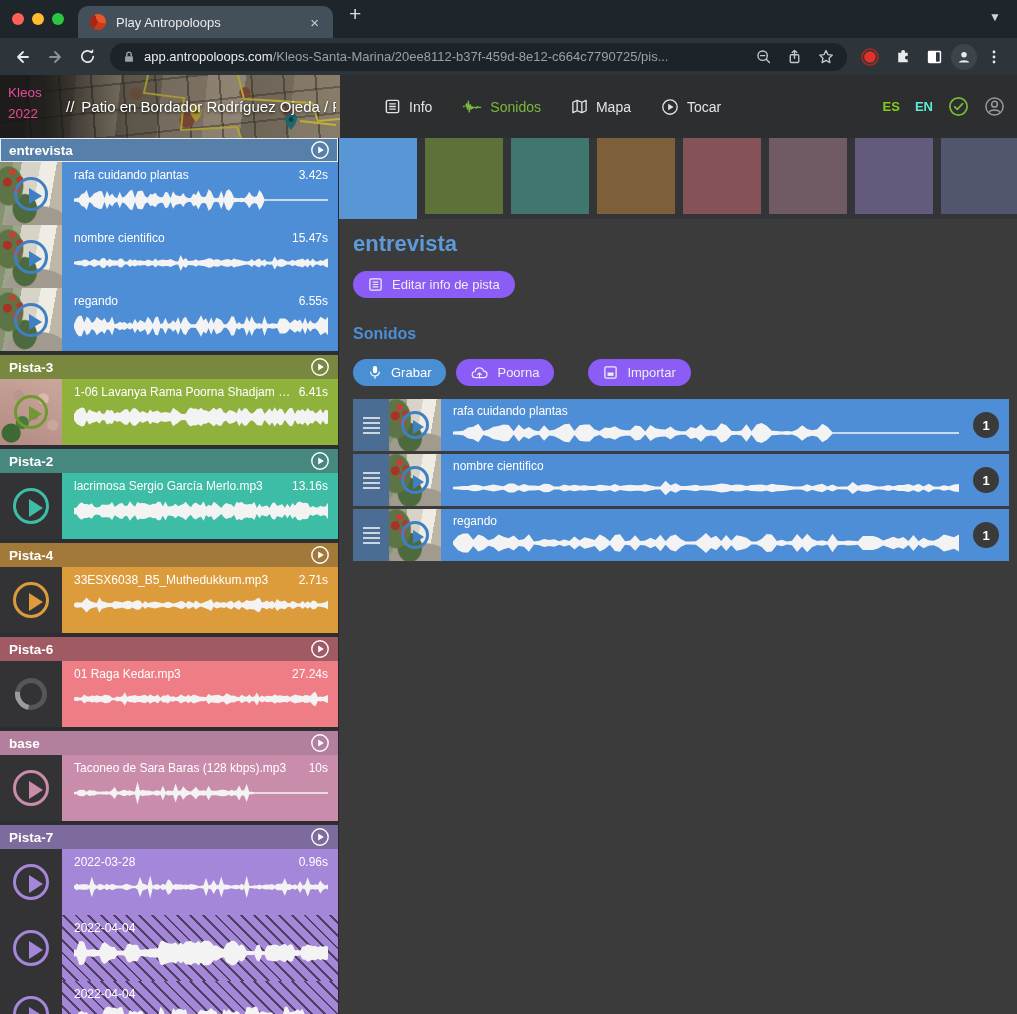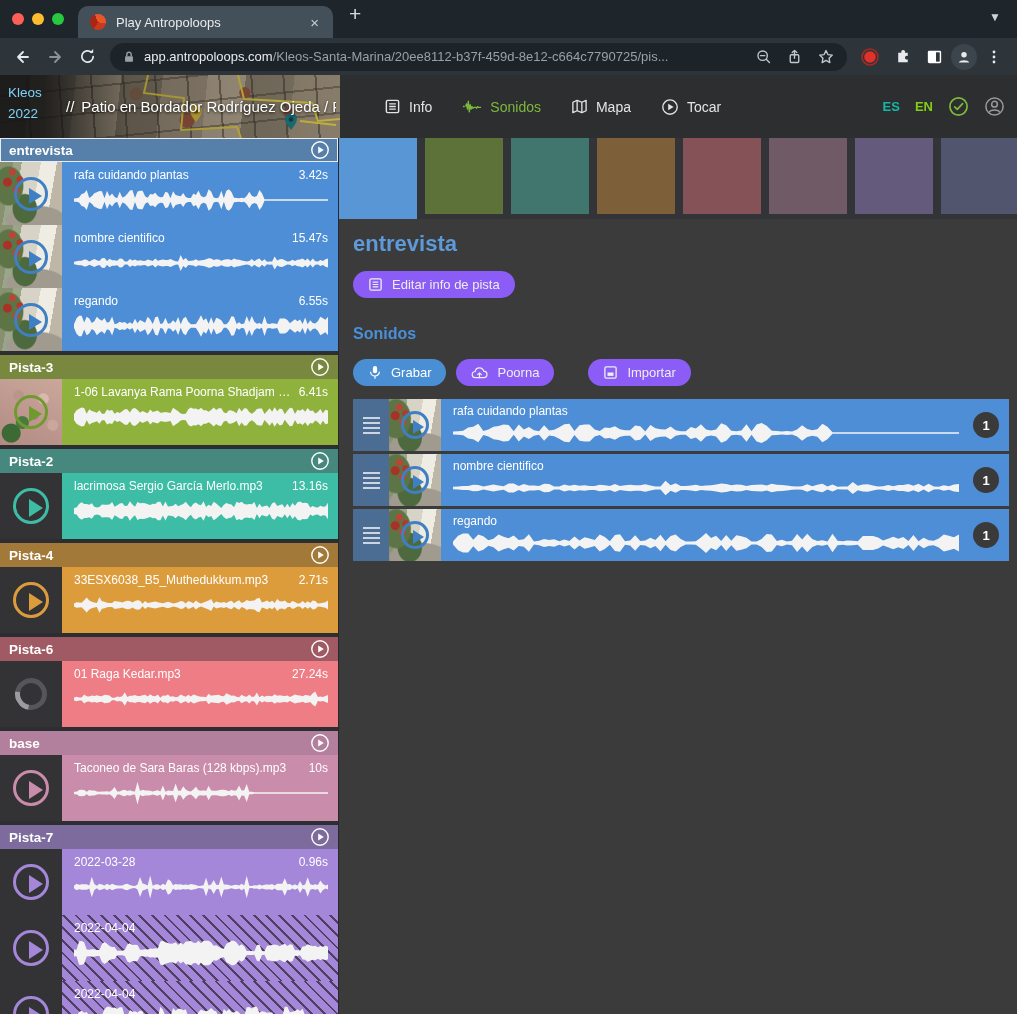--- a/index.html
+++ b/index.html
@@ -38,29 +38,29 @@
     radial-gradient(circle at 55% 72%, #a25a42 0 7px, transparent 8px),
     radial-gradient(circle at 85% 60%, #96523e 0 5px, transparent 6px),
     radial-gradient(circle at 40% 30%, #8d6a52 0 6px, transparent 7px),
     repeating-linear-gradient(86deg, transparent 0 30px, rgba(55,48,40,.5) 30px 32px),
     repeating-linear-gradient(-6deg, transparent 0 24px, rgba(60,52,44,.42) 24px 26px),
     linear-gradient(96deg,#6e695b 0 9%,#968a75 9% 22%,#b2a38b 22% 35%,#857a67 35% 47%,#a59681 47% 60%,#bcac95 60% 71%,#8d826e 71% 85%,#a2947d 85%);
   }
   .map-darken { position:absolute; inset:0;
     background:linear-gradient(90deg, rgba(18,18,18,.88) 0 44px, rgba(18,18,18,.35) 130px, rgba(18,18,18,.18)); }
   .map-lines { position:absolute; inset:0; }
-  .map-brand { position:absolute; left:8px; top:8px; color:#7dd3fc; font-size:13.5px; line-height:1.55; z-index:3; }
+  .map-brand { position:absolute; left:8px; top:8px; color:#ec4899; font-size:13.5px; line-height:1.55; z-index:3; }
   .map-title { position:absolute; left:66px; top:0; bottom:0; right:4px; display:flex; align-items:center;
     color:#fff; font-size:15px; z-index:3; text-shadow:0 1px 3px rgba(0,0,0,.85); white-space:nowrap; overflow:hidden; gap:7px;}
   .header-nav { display:flex; align-items:center; gap:30px; padding-left:16px;margin-left:28px; }
   .nav-item { display:flex; align-items:center; gap:8px; color:#e4e4e4; font-size:14px; }
   .nav-item.active { color:#7db93c; }
   .header-right { margin-left:auto; display:flex; align-items:center; gap:15px; padding-right:12px; }
-  .lang-es { color:#14b8a6; font-size:13px; font-weight:bold; }
-  .lang-en { color:#84cc16; font-size:13px; font-weight:bold; }
+  .lang-es { color:#84cc16; font-size:13px; font-weight:bold; }
+  .lang-en { color:#5eead4; font-size:13px; font-weight:bold; }
 
   
   .content { display:flex; height:876px; background:#3b3b3b; }
   .sidebar { width:339px; flex:0 0 339px; background:#2c2e31; overflow:hidden; border-right:1px solid #28292c; }
   .track { margin-bottom:4px; }
   .track-header { height:24px; background:var(--hdr); display:flex; align-items:center;
     justify-content:space-between; padding:0 8px 0 9px; color:#fff; font-size:13.5px; font-weight:600; }
   .track-header.selected { outline:1px solid rgba(255,255,255,.85); outline-offset:-1px; }
   .clip { height:66px; background:var(--clip); display:flex; }
   .track[data-track="0"] .clip { height:63px; }

